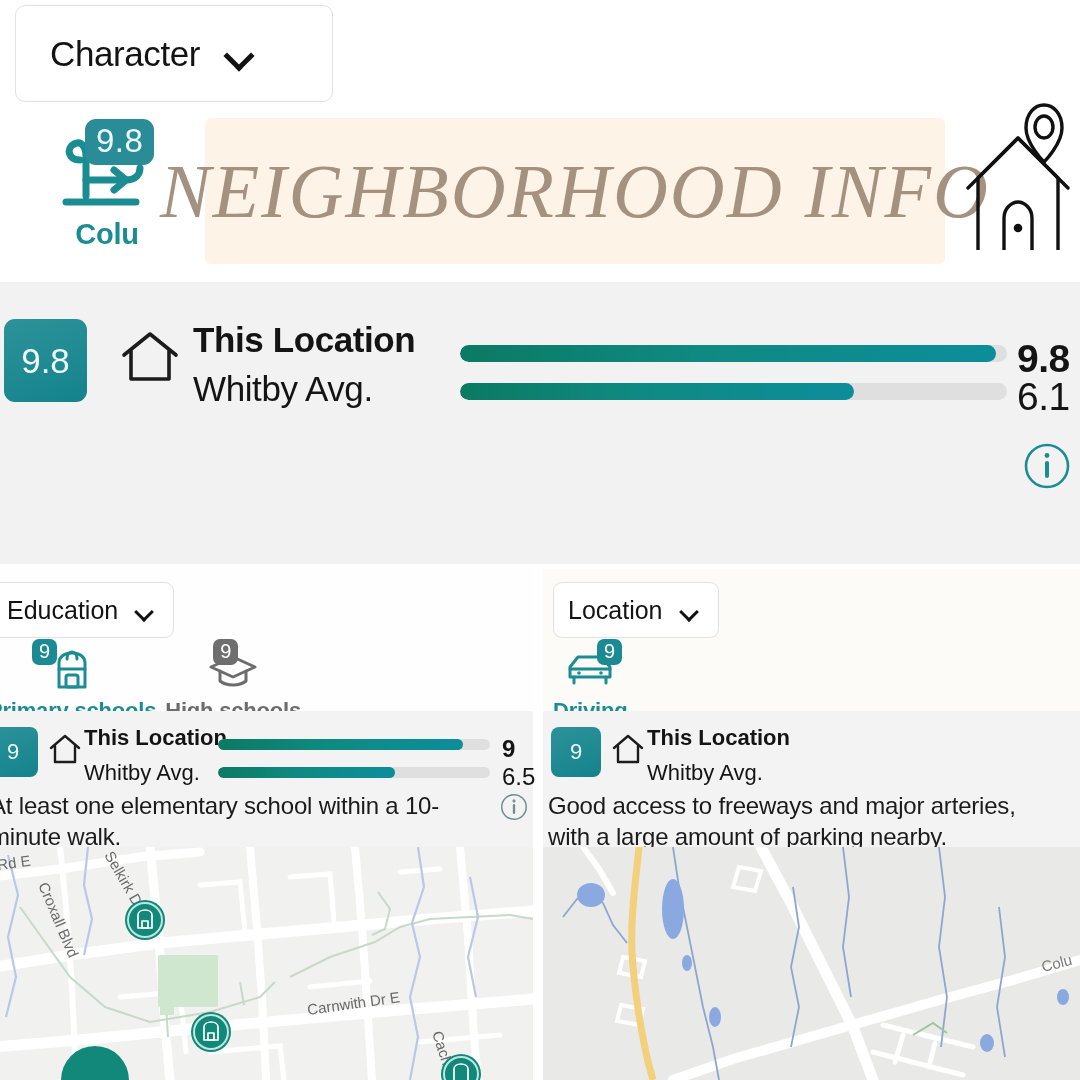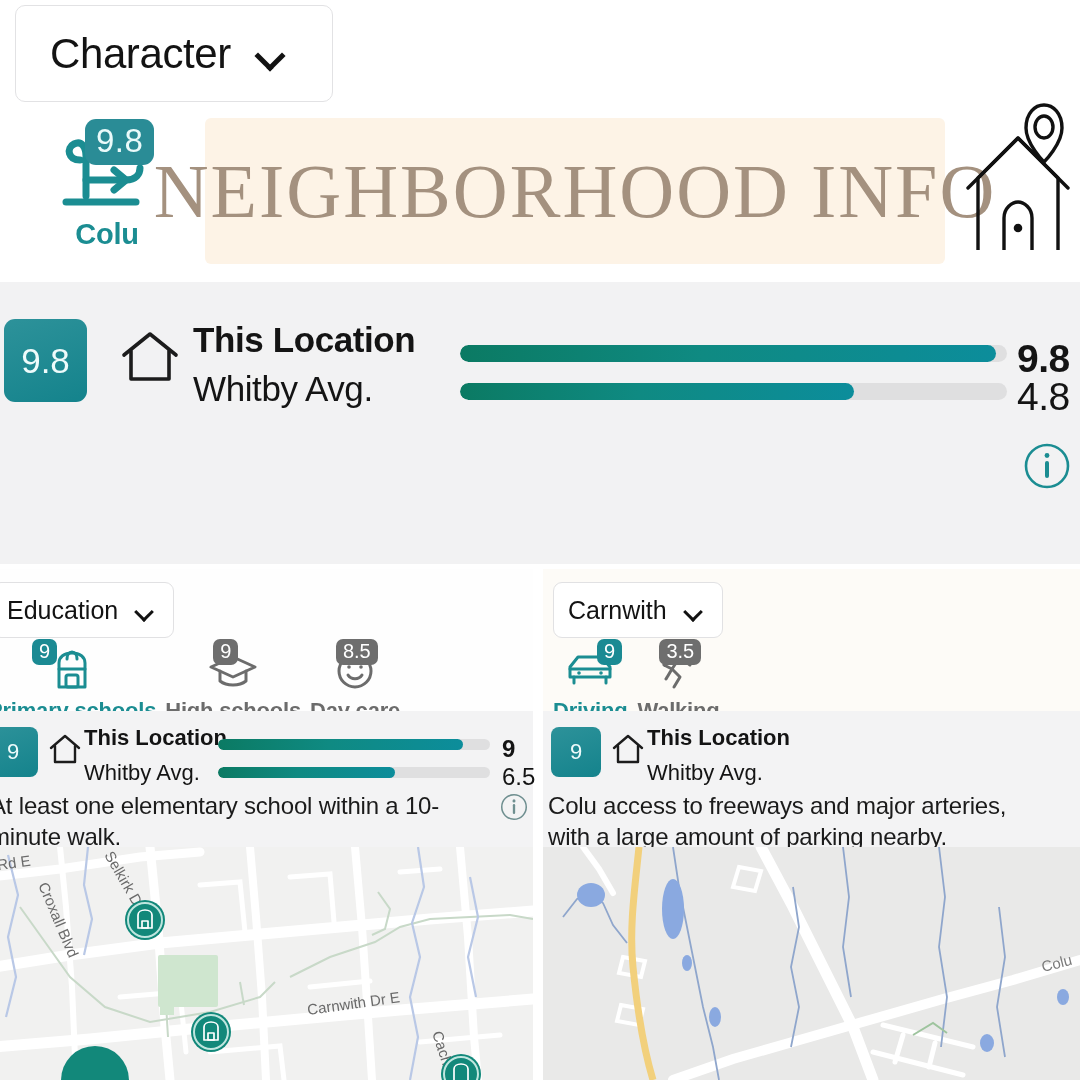--- a/index.html
+++ b/index.html
@@ -17,21 +17,21 @@
   .dropdown {
     position: absolute; left: 15px; top: 5px;
     width: 318px; height: 97px;
     background: #fff;
     border: 1px solid #e2e2e4;
     border-radius: 10px;
     display: flex; align-items: center;
     padding-left: 34px;
     gap: 26px;
   }
-  .dropdown-label { font-size: 42px; color: #131313; letter-spacing: -0.4px; }
+  .dropdown-label { font-size: 35px; color: #131313; letter-spacing: -0.4px; }
   .chev { width: 30px; height: 18px; position: relative; }
   .chev::before {
     content: ""; position: absolute; left: 2px; top: 0;
     width: 17px; height: 17px;
     border-right: 5.5px solid #121212;
     border-bottom: 5.5px solid #121212;
     transform: rotate(45deg);
   }
 
   
@@ -53,21 +53,21 @@
     margin-top: 4px;
     font-size: 29px; font-weight: 700; color: #1b8d92;
     letter-spacing: -0.2px;
   }
 
   .banner {
     position: absolute; left: 205px; top: 118px;
     width: 740px; height: 146px;
     background: #fdf3e6;
     border-radius: 6px;
-    display: flex; align-items: center; justify-content: center;
+    display: flex; align-items: center; justify-content: center; font-style: italic;
   }
   .banner-title {
     font-family: "Liberation Serif", serif;
     font-size: 76px;
     letter-spacing: 2px;
     color: #a4917f;
     white-space: nowrap;
   }
 
   .house-mark { position: absolute; right: 4px; top: 100px; }
@@ -282,21 +282,21 @@
           </div>
         </div>
         <div class="barline">
           <div class="track">
             <div class="fill" id="mfill1" style="width: 72%;"></div>
           </div>
         </div>
       </div>
 
       <span class="barval bold" style="top:55px">9.8</span>
-      <span class="barval" style="top:93px">4.8</span>
+      <span class="barval" style="top:93px">6.1</span>
     </div>
 
     <div class="desc-row">
       <span class="info-ico">
         <svg width="48" height="48" viewBox="0 0 48 48">
           <circle cx="24" cy="24" r="21" fill="none" stroke="#1b8d92" stroke-width="2.6"></circle>
           <circle cx="24" cy="13.5" r="2.4" fill="#1b8d92"></circle>
           <rect x="22" y="19" width="4" height="17" rx="2" fill="#1b8d92"></rect>
         </svg>
       </span>
@@ -334,34 +334,20 @@
               <svg width="52" height="46" viewBox="0 0 52 46">
                 <g fill="none" stroke="#6c6c6c" stroke-width="3" stroke-linejoin="round" stroke-linecap="round">
                   <path d="M26 10 L48 20 L26 30 L4 20 Z"></path>
                   <path d="M13 24 L13 34 C13 34 18 38 26 38 C34 38 39 34 39 34 L39 24"></path>
                 </g>
               </svg>
             </div>
             <div class="metric-label">High schools</div>
           </div>
 
-          <div class="metric">
-            <div class="metric-ico-wrap">
-              <span class="m-badge" style="left:26px">8.5</span>
-              <svg width="46" height="46" viewBox="0 0 46 46">
-                <g fill="none" stroke="#6c6c6c" stroke-width="3" stroke-linecap="round">
-                  <circle cx="23" cy="24" r="16"></circle>
-                  <circle cx="17" cy="20" r="1.8" fill="#6c6c6c" stroke="none"></circle>
-                  <circle cx="29" cy="20" r="1.8" fill="#6c6c6c" stroke="none"></circle>
-                  <path d="M16 28 C19 33 27 33 30 28"></path>
-                </g>
-              </svg>
-            </div>
-            <div class="metric-label">Day care</div>
-          </div>
         </div>
       </div>
 
       <div class="col-body">
         <div class="c-score">9</div>
         <span class="c-home">
           <svg width="34" height="32" viewBox="0 0 34 32">
             <g fill="none" stroke="#1c1c1c" stroke-width="2.4" stroke-linejoin="round" stroke-linecap="round">
               <path d="M3 15 L17 3 L31 15"></path>
               <path d="M7 13 L7 29 L27 29 L27 13"></path>
@@ -463,21 +449,21 @@
             </g>
           </g>
           <circle cx="95" cy="233" r="34" fill="#12887a"></circle>
         </svg>
       </div>
     </div>
 
     <div class="col col-right">
       <div class="col-head">
         <div class="sel">
-          <span class="sel-label">Carnwith</span>
+          <span class="sel-label">Location</span>
           <span class="chev-s"></span>
         </div>
 
         <div class="metrics">
           <div class="metric active">
             <div class="metric-ico-wrap">
               <span class="m-badge" style="left:44px">9</span>
               <svg width="56" height="46" viewBox="0 0 56 46">
                 <g fill="none" stroke="#1b8d92" stroke-width="3" stroke-linejoin="round" stroke-linecap="round">
                   <path d="M8 30 L8 20 L16 10 L40 10 L48 20 L48 30 Z"></path>
@@ -485,54 +471,40 @@
                   <path d="M12 30 L12 36 M44 30 L44 36"></path>
                   <circle cx="17" cy="26" r="1.8" fill="#1b8d92" stroke="none"></circle>
                   <circle cx="39" cy="26" r="1.8" fill="#1b8d92" stroke="none"></circle>
                 </g>
               </svg>
             </div>
             <div class="metric-label">Driving</div>
           </div>
 
 
-          <div class="metric">
-            <div class="metric-ico-wrap">
-              <span class="m-badge" style="left:22px">3.5</span>
-              <svg width="44" height="46" viewBox="0 0 44 46">
-                <g fill="none" stroke="#6c6c6c" stroke-width="3" stroke-linejoin="round" stroke-linecap="round">
-                  <path d="M24 10 L16 22 L24 30 L18 40"></path>
-                  <path d="M24 10 L34 18"></path>
-                  <path d="M16 22 L8 18"></path>
-                  <path d="M10 32 L16 22"></path>
-                </g>
-              </svg>
-            </div>
-            <div class="metric-label">Walking</div>
-          </div>
 
         </div>
       </div>
 
       <div class="col-body">
         <div class="c-score">9</div>
         <span class="c-home">
           <svg width="34" height="32" viewBox="0 0 34 32">
             <g fill="none" stroke="#1c1c1c" stroke-width="2.4" stroke-linejoin="round" stroke-linecap="round">
               <path d="M3 15 L17 3 L31 15"></path>
               <path d="M7 13 L7 29 L27 29 L27 13"></path>
             </g>
           </svg>
         </span>
         <div class="c-labels">
           <div class="c-lbl-this">This Location</div>
           <div class="c-lbl-avg">Whitby Avg.</div>
         </div>
 
-        <span class="c-desc">Colu access to freeways and major arteries, with a large amount of parking nearby.</span>
+        <span class="c-desc">Good access to freeways and major arteries, with a large amount of parking nearby.</span>
 
       </div>
 
       <div class="map map-right">
         <svg width="537" height="233" viewBox="0 0 537 233">
           <rect width="537" height="233" fill="#e9e9e8"></rect>
           <g stroke="#ffffff" fill="none" stroke-linecap="round">
             <path d="M218 0 L250 60 L285 130 L310 180 L330 233" stroke-width="11"></path>
             <path d="M537 113 L470 133 L400 152 L330 172 L260 192 L190 212 L130 233" stroke-width="10"></path>
             <path d="M40 0 L56 22 L70 46" stroke-width="6"></path>

